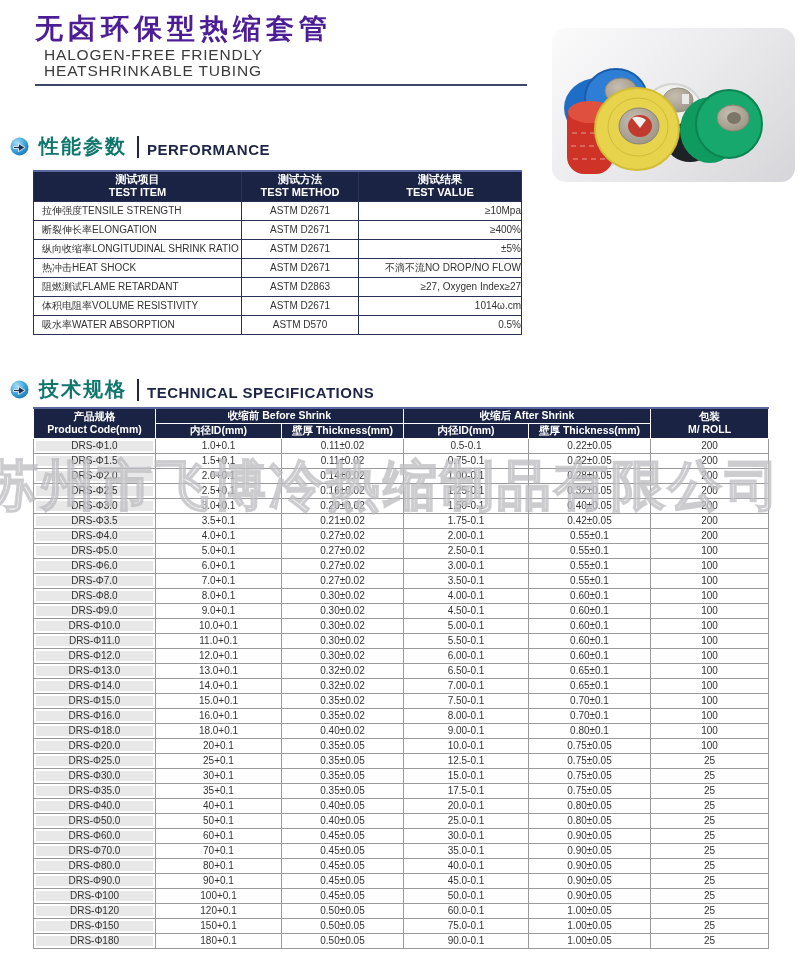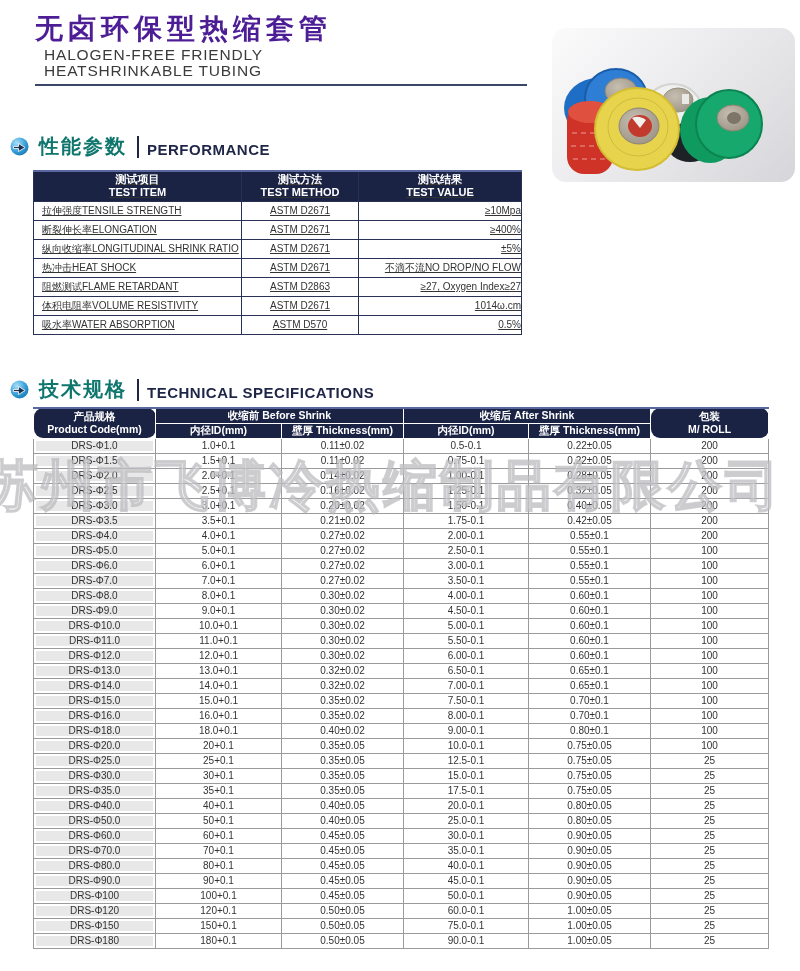--- a/index.html
+++ b/index.html
@@ -36,21 +36,20 @@
   .section-head.spec { top:376px; }
   .section-head .icon { width:19px; height:19px; margin-right:10px; }
   .section-head .cn { font-size:20px; font-weight:bold; color:#0f766e; letter-spacing:2px; }
   .section-head .sep { width:2px; height:22px; background:#1e2547; margin:0 8px 0 10px; }
   .section-head .en { font-size:15px; font-weight:bold; color:#1e2547; letter-spacing:0.5px; padding-top:6px; }
   
   table { border-collapse:collapse; table-layout:fixed; }
   .perf-table {
     position:absolute; left:33px; top:170px; width:488px;
     border:1px solid #2a3157;
-    text-decoration:underline;
   }
   .perf-table th {
     background:#1b2345; color:#fff; font-size:11px; font-weight:bold;
     height:30px; border:1px solid #2a3157; border-top:2px solid #5a689f;
     line-height:13px;
   }
   .perf-table th span { display:block; }
   .perf-table td {
     height:19px; font-size:10px; color:#333; border:1px solid #2a3157;
     background:#fff; padding:0;
@@ -62,21 +61,21 @@
   .spec-table {
     position:absolute; left:33px; top:407px; width:735px;
     border:1px solid #9b9b9b;
   }
   .spec-table th {
     background:#1b2345; color:#fff; font-size:10.5px; font-weight:bold;
     height:15px; border:1px solid #fff; border-top-color:#5a689f;
     line-height:13px; padding:0;
   }
   .spec-table thead tr:first-child th { border-top:2px solid #5a689f; }
-  .spec-table th.two-line { line-height:13px;border-radius:9px; }
+  .spec-table th.two-line { line-height:13px; }
   .spec-table td {
     height:15px; font-size:10px; color:#333; text-align:center;
     border:1px solid #9b9b9b; background:#fff; padding:0;
   }
   .spec-table td:first-child {
     background:#e8e8e8; box-shadow:inset 0 0 0 2px #ffffff;
   }
   
   .watermark {
     position:absolute; left:-16px; top:450px; width:840px; z-index:6;

